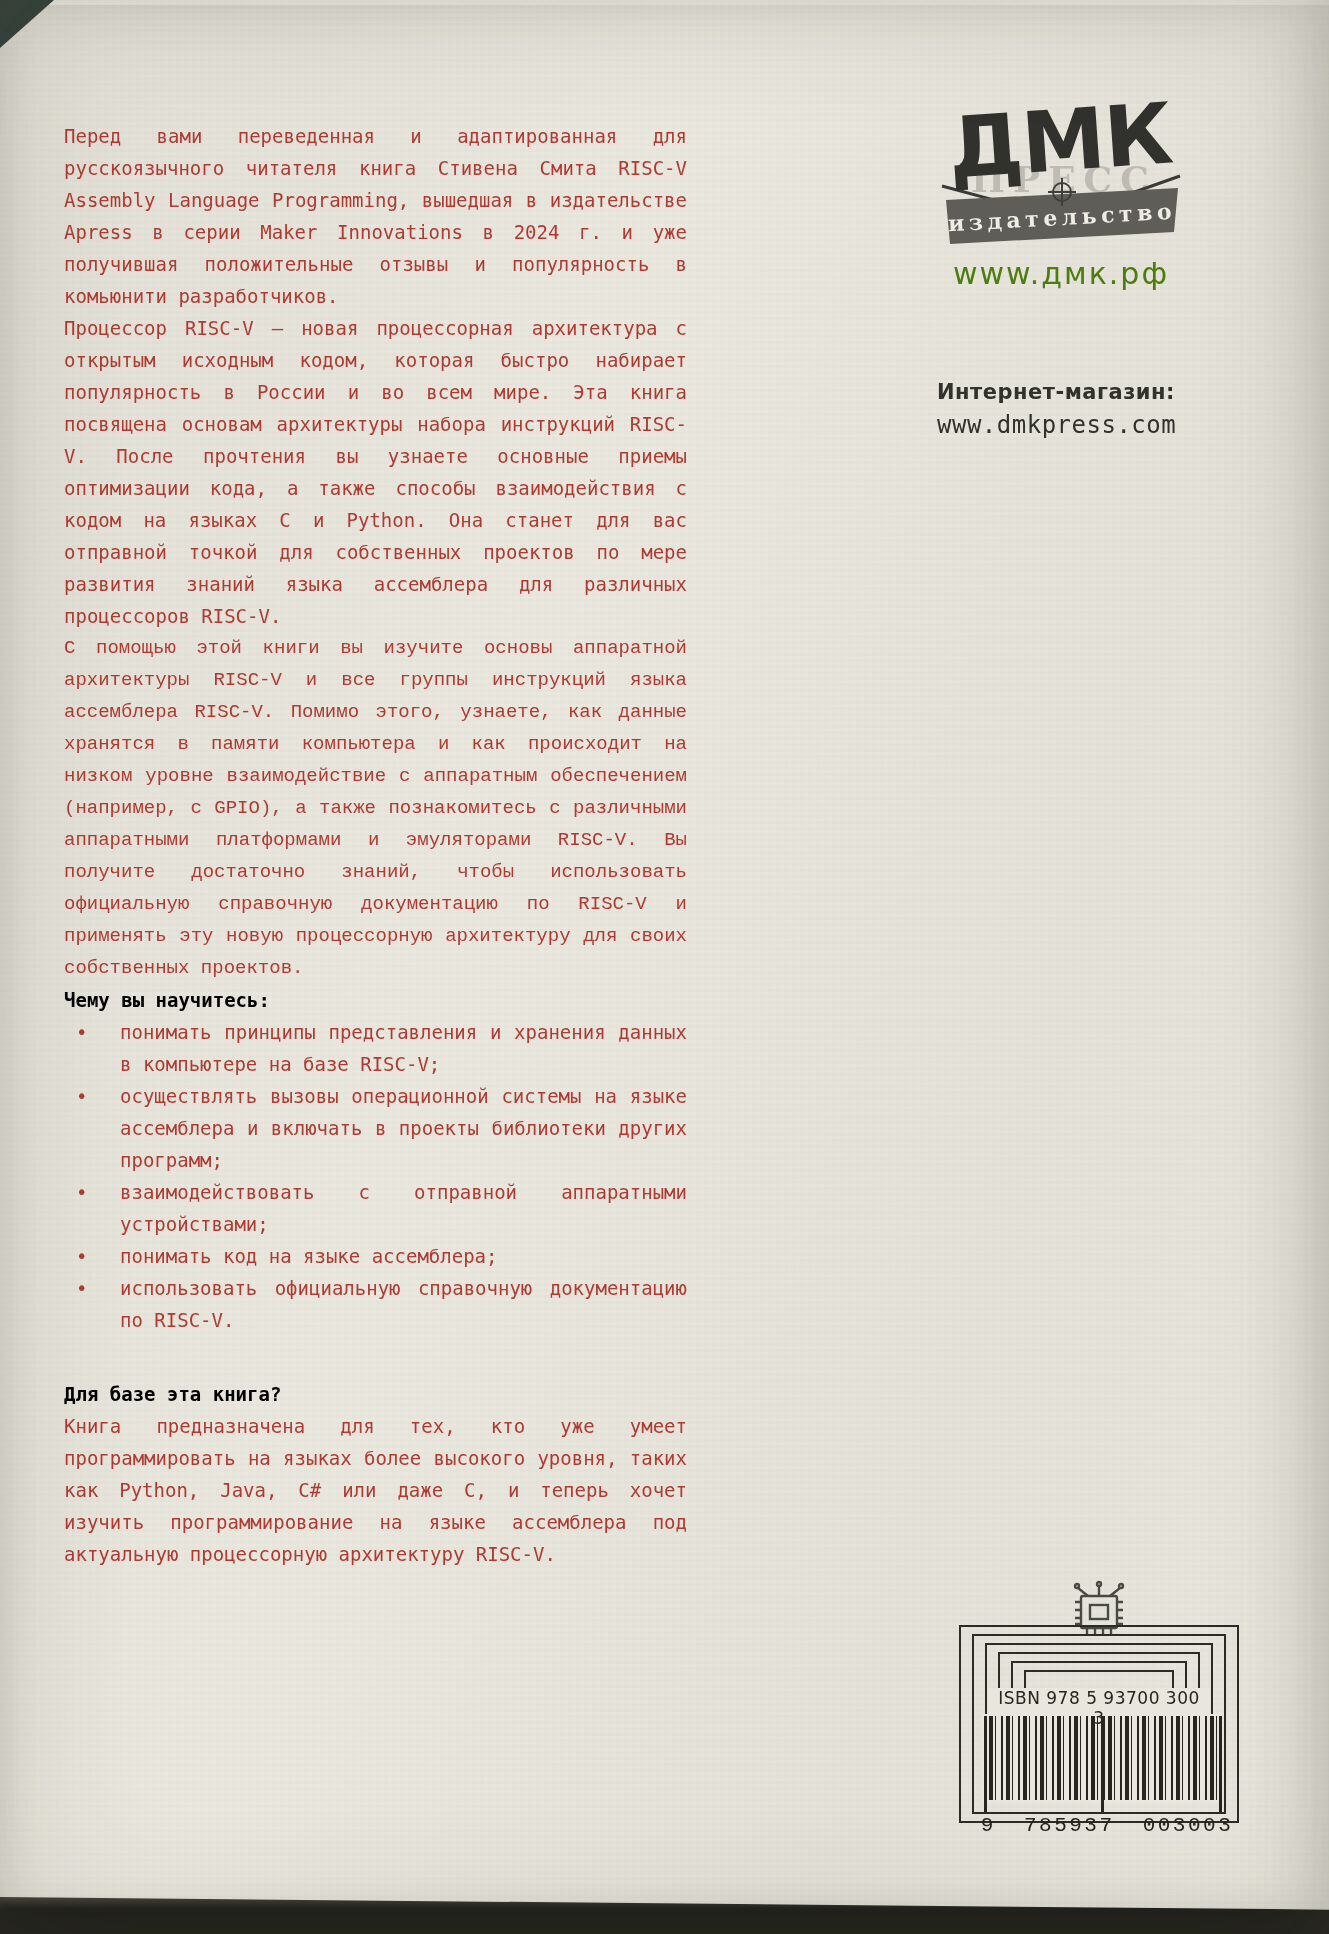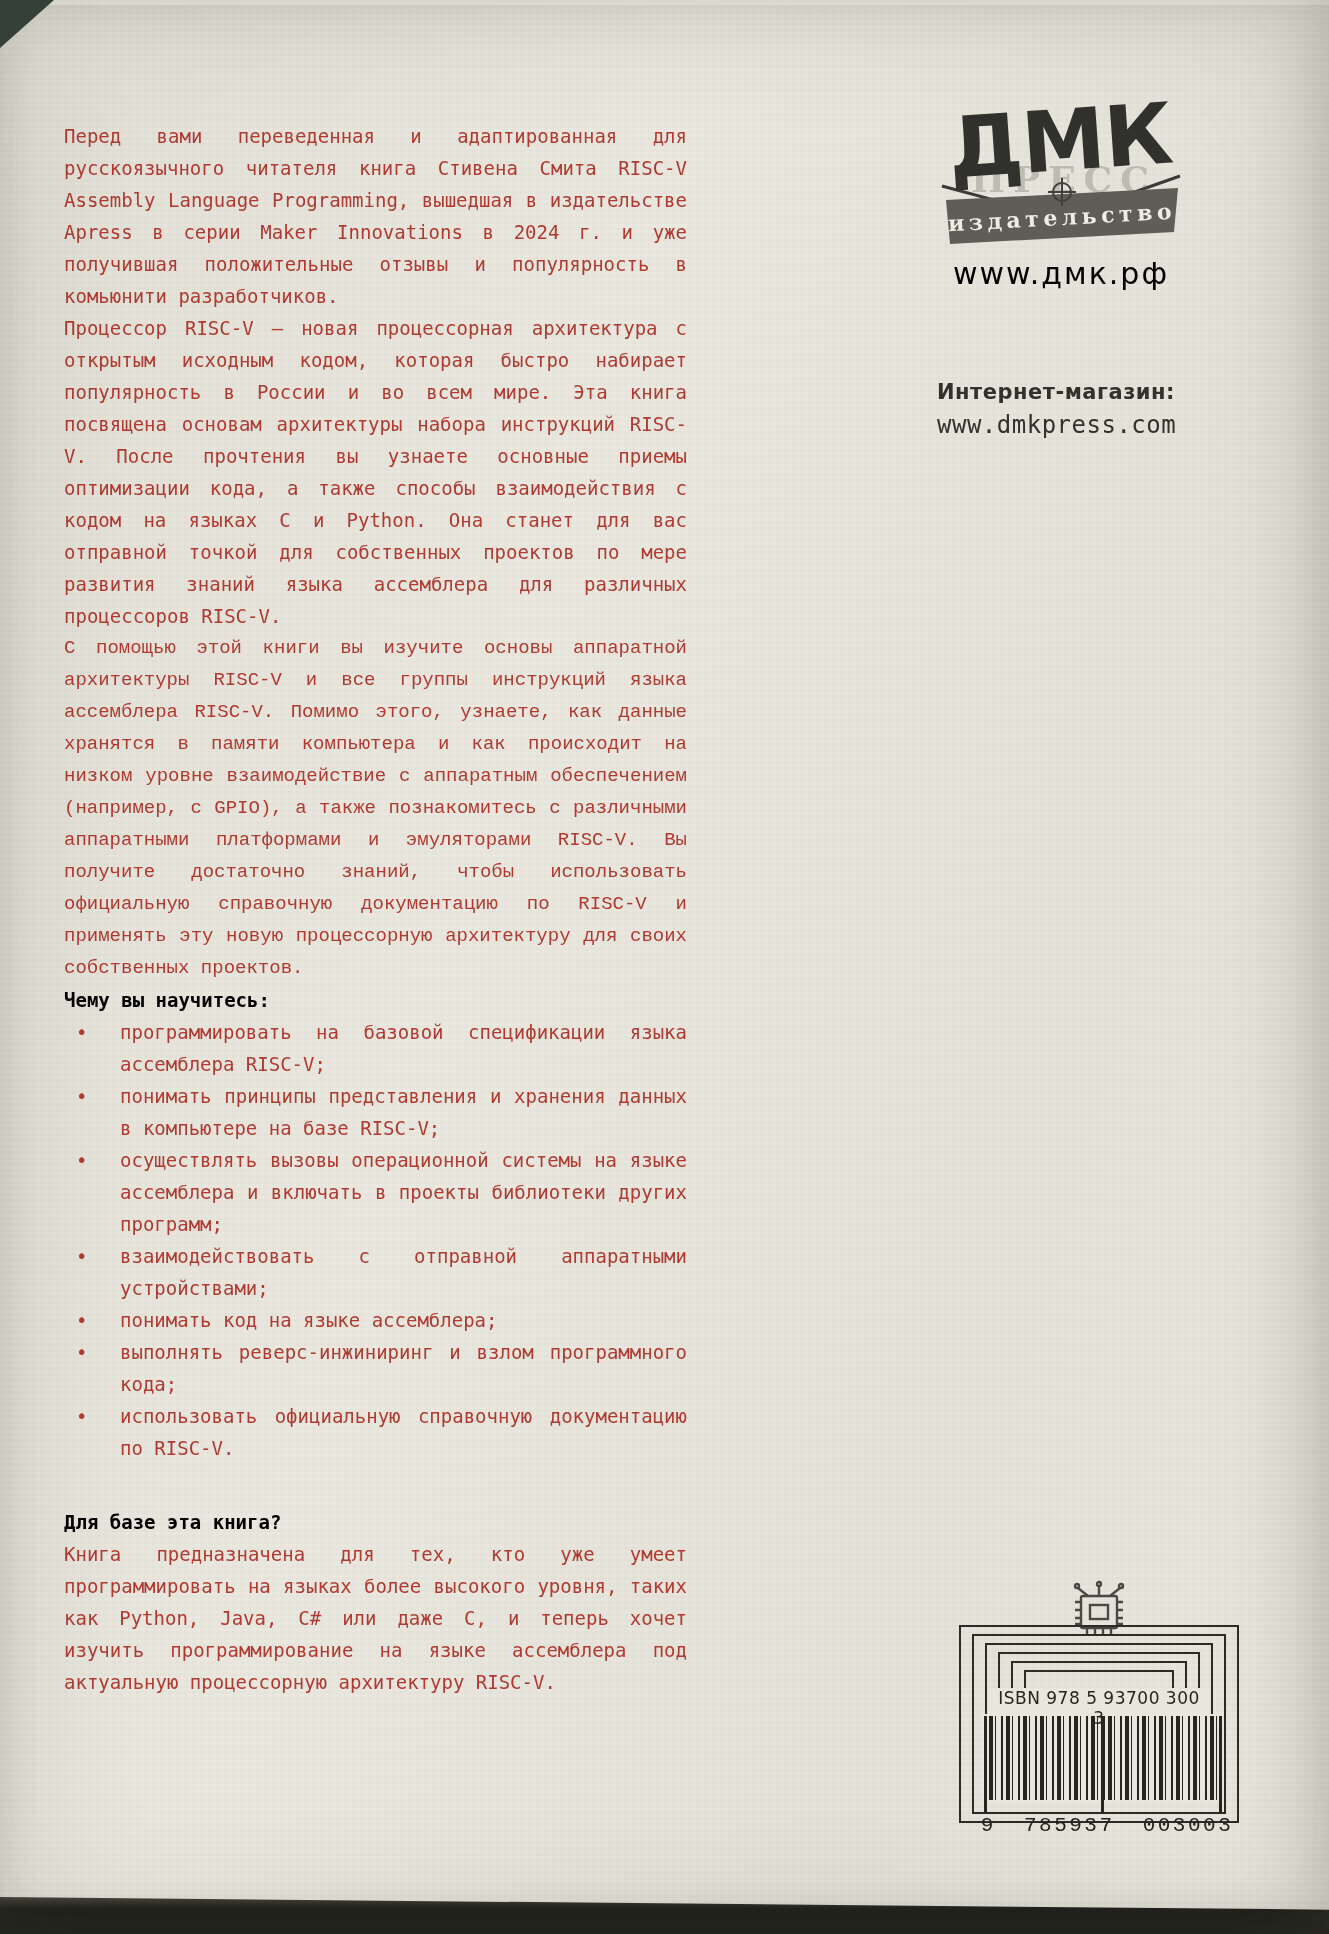--- a/index.html
+++ b/index.html
@@ -29,21 +29,21 @@
   .para-2{margin-bottom:42px;}
   .para-3{margin-bottom:70px;font-family:Liberation Mono, monospace;}
   .sec-heading{font-size:19px;line-height:32px;font-weight:bold;margin:0;color:#000000;}
   .learn-list{list-style:none;margin:0 0 42px 0;padding:0;}
   .learn-list li{position:relative;padding-left:56px;}
   .learn-list li::before{content:"\2022";position:absolute;left:12px;top:0;}
 
   
   .logo-wrap{position:absolute;left:936px;top:94px;width:250px;height:160px;}
   .site-ru{position:absolute;left:926px;top:256px;width:270px;text-align:center;
-    font-family:"DejaVu Sans", sans-serif;font-size:30px;letter-spacing:2px;color:#000000;}
+    font-family:"DejaVu Sans", sans-serif;font-size:30px;letter-spacing:2px;color:#4d7c0f;}
   .store{position:absolute;left:937px;top:380px;color:#32322d;}
   .store-label{font-family:"DejaVu Sans", sans-serif;font-weight:bold;font-size:21px;letter-spacing:.5px;}
   .store-url{font-family:"DejaVu Sans Mono", monospace;font-size:24px;margin-top:7px;letter-spacing:.5px;}
 
   
   .barcode-block{position:absolute;left:958px;top:1580px;width:282px;height:272px;color:#26251f;}
   .chip-icon{position:absolute;left:50%;top:0;transform:translateX(-50%);}
   .frame-svg{position:absolute;left:0;top:44px;}
   .isbn-line{position:absolute;left:30px;top:108px;width:222px;text-align:center;
     font-family:"DejaVu Sans", sans-serif;font-size:17px;letter-spacing:.5px;}
@@ -66,26 +66,24 @@
 <div class="top-edge"></div>
 <div class="corner-notch"></div>
 
 <div class="left-col">
   <p class="para-1">Перед вами переведенная и адаптированная для русскоязычного читателя книга Стивена Смита RISC-V Assembly Language Programming, вышедшая в издательстве Apress в серии Maker Innovations в 2024 г. и уже получившая положительные отзывы и популярность в комьюнити разработчиков.</p>
   <p class="para-2">Процессор RISC-V — новая процессорная архитектура с открытым исходным кодом, которая быстро набирает популярность в России и во всем мире. Эта книга посвящена основам архитектуры набора инструкций RISC-V. После прочтения вы узнаете основные приемы оптимизации кода, а также способы взаимодействия с кодом на языках C и Python. Она станет для вас отправной точкой для собственных проектов по мере развития знаний языка ассемблера для различных процессоров RISC-V.</p>
   <p class="para-3">С помощью этой книги вы изучите основы аппаратной архитектуры RISC-V и все группы инструкций языка ассемблера RISC-V. Помимо этого, узнаете, как данные хранятся в памяти компьютера и как происходит на низком уровне взаимодействие с аппаратным обеспечением (например, с GPIO), а также познакомитесь с различными аппаратными платформами и эмуляторами RISC-V. Вы получите достаточно знаний, чтобы использовать официальную справочную документацию по RISC-V и применять эту новую процессорную архитектуру для своих собственных проектов.</p>
 
   <h2 class="sec-heading">Чему вы научитесь:</h2>
   <ul class="learn-list">
-    <li>программировать на базовой спецификации языка ассемблера RISC-V;</li>
     <li>понимать принципы представления и хранения данных в компьютере на базе RISC-V;</li>
     <li>осуществлять вызовы операционной системы на языке ассемблера и включать в проекты библиотеки других программ;</li>
     <li>взаимодействовать с отправной аппаратными устройствами;</li>
     <li>понимать код на языке ассемблера;</li>
-    <li>выполнять реверс-инжиниринг и взлом программного кода;</li>
     <li>использовать официальную справочную документацию по RISC-V.</li>
   </ul>
 
   <h2 class="sec-heading">Для базе эта книга?</h2>
   <p>Книга предназначена для тех, кто уже умеет программировать на языках более высокого уровня, таких как Python, Java, C# или даже C, и теперь хочет изучить программирование на языке ассемблера под актуальную процессорную архитектуру RISC-V.</p>
 </div>
 
 <div class="logo-wrap">
   <svg width="250" height="160" viewBox="0 0 250 160">
     <text x="128" y="98" text-anchor="middle" font-family="DejaVu Serif, serif" font-weight="bold" font-size="36" letter-spacing="8" fill="#b8b6ac" opacity="0.85">ПРЕСС</text>

